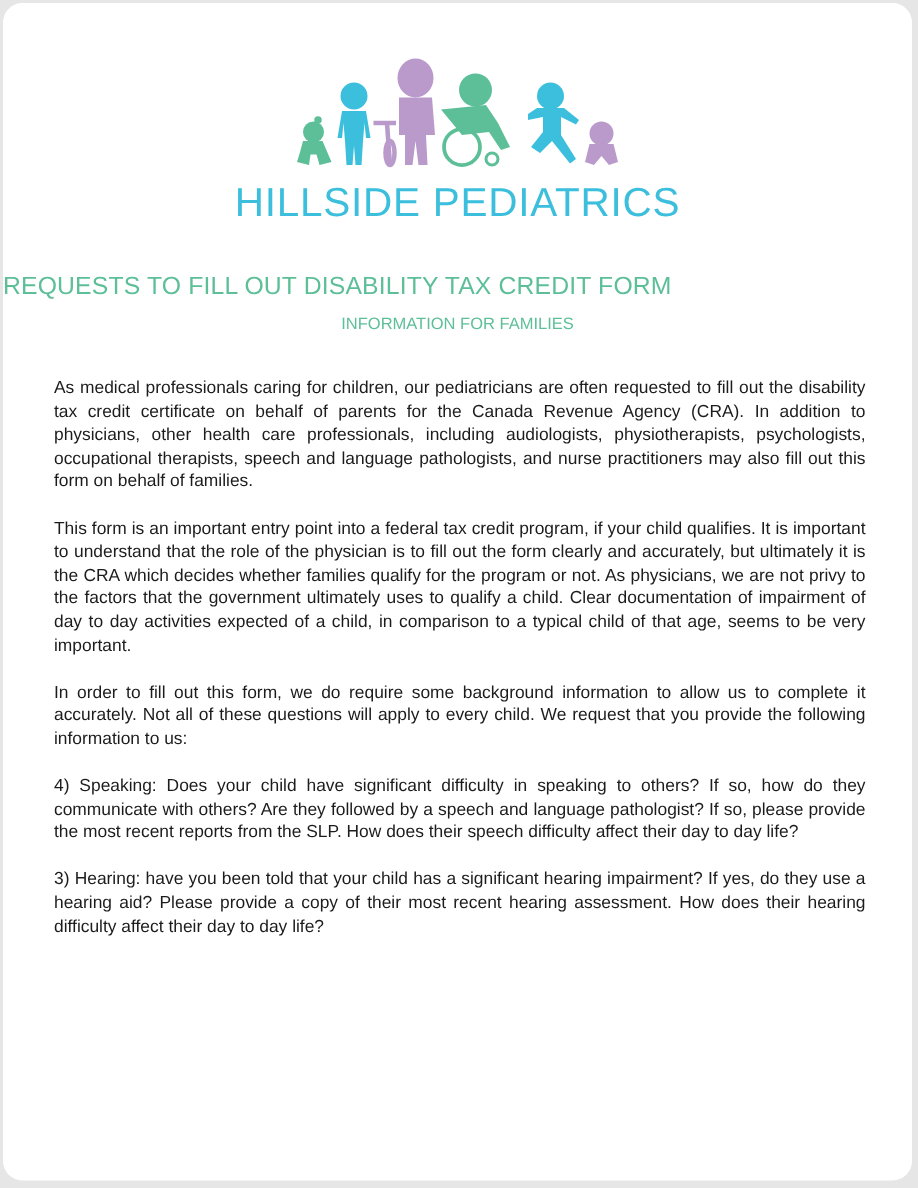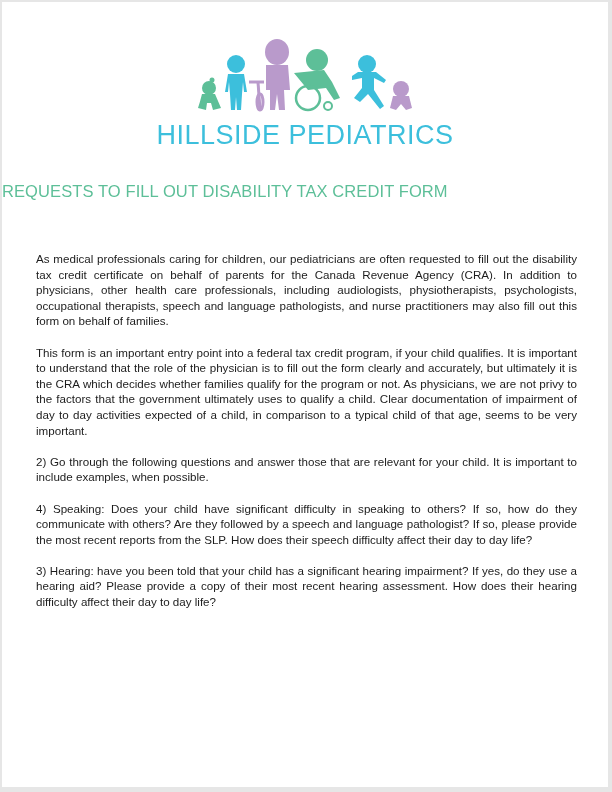--- a/index.html
+++ b/index.html
@@ -8,20 +8,21 @@
       background: #e6e6e6;
       position: relative;
       overflow: hidden;
       font-family: "Liberation Sans", "DejaVu Sans", sans-serif;
     }
     .page {
       position: absolute;
       left: 2px; top: 2px;
       width: 606px; height: 785px;
       background: #ffffff;
+      border-radius: 13px;
     }
     .logo {
       position: absolute;
       left: 0; top: 0; width: 606px; height: 160px;
     }
     .logo svg { position: absolute; left: 0; top: 0; }
     .brand {
       position: absolute;
       left: 0; width: 606px;
       top: 116px;
@@ -100,21 +101,22 @@
 
       <g fill="#b99acb">
         <circle cx="399" cy="87" r="8"></circle>
         <path d="M391 94 L407 94 L410 106 L404 108 L399 102 L394 108 L388 106 Z"></path>
       </g>
     </svg>
     <div class="brand" style="color:#3cbfdc;">HILLSIDE PEDIATRICS</div>
   </div>
 
   <div class="headline" style="color:#5dbf98;">REQUESTS TO FILL OUT DISABILITY TAX CREDIT FORM</div>
+  <div class="subhead" style="color:#5dbf98;">INFORMATION FOR FAMILIES</div>
 
   <div class="body">
     <p>As medical professionals caring for children, our pediatricians are often requested to fill out the disability tax credit certificate on behalf of parents for the Canada Revenue Agency (CRA). In addition to physicians, other health care professionals, including audiologists, physiotherapists, psychologists, occupational therapists, speech and language pathologists, and nurse practitioners may also fill out this form on behalf of families.</p>
     <p>This form is an important entry point into a federal tax credit program, if your child qualifies. It is important to understand that the role of the physician is to fill out the form clearly and accurately, but ultimately it is the CRA which decides whether families qualify for the program or not. As physicians, we are not privy to the factors that the government ultimately uses to qualify a child. Clear documentation of impairment of day to day activities expected of a child, in comparison to a typical child of that age, seems to be very important.</p>
-    <p>2) Go through the following questions and answer those that are relevant for your child. It is important to include examples, when possible.</p>
+    <p>In order to fill out this form, we do require some background information to allow us to complete it accurately. Not all of these questions will apply to every child. We request that you provide the following information to us:</p>
     <p>4) Speaking:  Does your child have significant difficulty in speaking to others? If so, how do they communicate with others? Are they followed by a speech and language pathologist? If so, please provide the most recent reports from the SLP. How does their speech difficulty affect their day to day life?</p>
     <p>3) Hearing:  have you been told that your child has a significant hearing impairment? If yes, do they use a hearing aid? Please provide a copy of their most recent hearing assessment. How does their hearing difficulty affect their day to day life?</p>
   </div>
 </div>
 
 </body></html>

